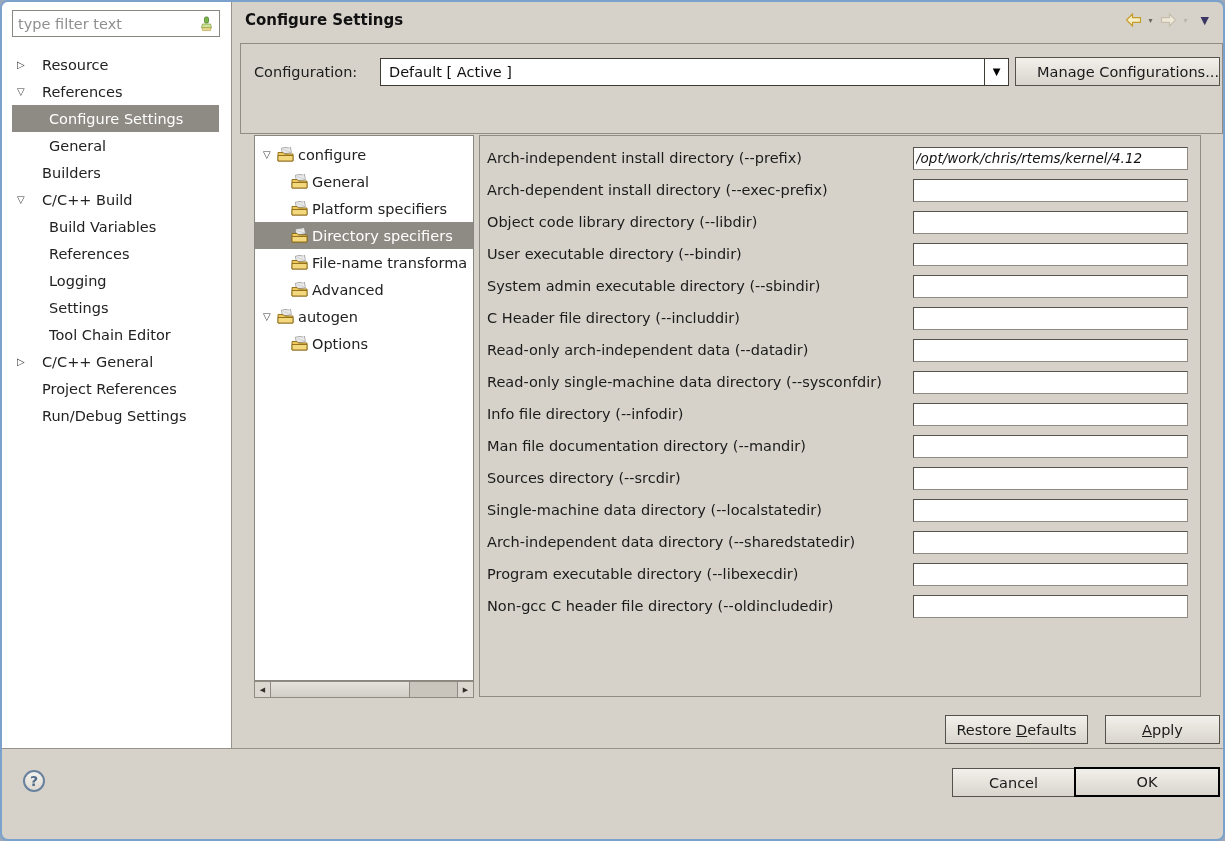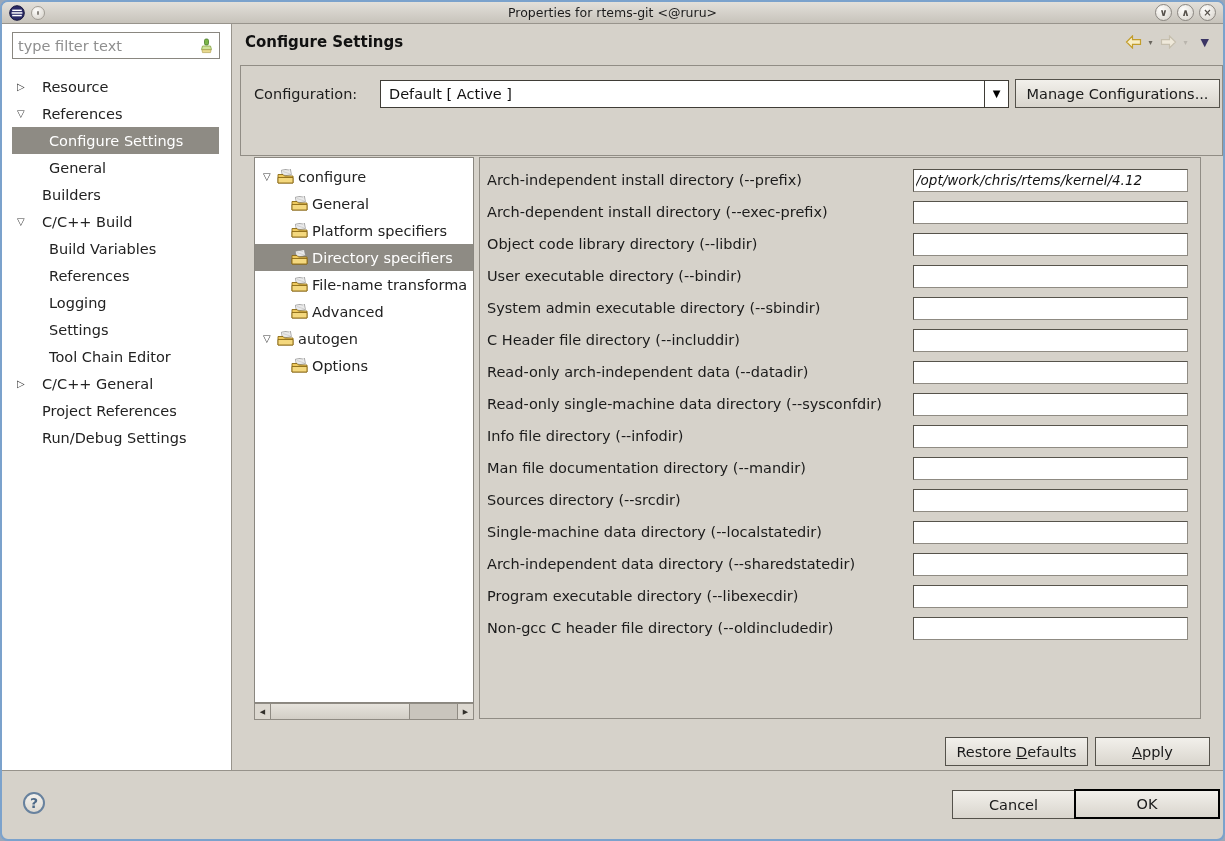--- a/index.html
+++ b/index.html
@@ -74,21 +74,21 @@
   .combo-arrow{
     width:24px; height:100%; border-left:1px solid #3f3c36; display:flex;
     align-items:center; justify-content:center; font-size:10px; color:#000;
     flex:none; cursor:default;
   }
   .btn{
     background:linear-gradient(#f2f0eb,#d9d5cd); border:1px solid #55524b;
     font-family:"DejaVu Sans",sans-serif; font-size:14.5px; color:#1a1a1a;
     cursor:default;
   }
-  .manage-btn{ width:205px; height:29px; margin-left:6px; }
+  .manage-btn{ width:205px; height:29px; margin-left:6px;text-align:right; }
   .accel{ text-decoration:underline; }
   
   .opt-tree{
     position:absolute; left:22px; top:133px; width:220px; height:546px;
     background:#fff; border:1px solid #8a8780; overflow:hidden;
     font-size:14.5px; color:#222; padding-top:5px;
   }
   .opt-row{ height:27px; display:flex; align-items:center; white-space:nowrap; cursor:default; }
   .opt-row .twisty{ width:14px; padding-left:0; margin-left:8px; }
   .opt-row.lvl1{ padding-left:36px; }
@@ -118,57 +118,40 @@
   .form-row{ height:32px; display:flex; align-items:center; }
   .form-row label{ flex:1; font-size:14.5px; color:#1b1b1b; padding-left:7px; white-space:nowrap; overflow:hidden; }
   .form-row input{
     width:275px; height:23px; margin-right:12px; flex:none;
     border:1px solid #56534b; border-bottom-color:#8f8b83; border-right-color:#8f8b83;
     background:#fff; font-family:"DejaVu Sans",sans-serif; font-size:13.5px;
     color:#111; padding:0 2px; outline:none;font-style:italic;
   }
   .rd-apply{ position:absolute; top:713px; height:29px; }
   .restore-btn{ right:135px; width:143px; }
-  .apply-btn{ right:13px; width:115px; }
+  .apply-btn{ right:3px; width:115px; }
   
   .footer{
     flex:1; border-top:1px solid #97938b; position:relative;
   }
   .help-btn{
     position:absolute; left:21px; top:21px; width:22px; height:22px;
     border-radius:50%; border:2px solid #68829e; color:#4e6a88;
     font-size:14px; font-weight:bold; display:flex; align-items:center;
     justify-content:center; background:linear-gradient(#f4f2ee,#dedad2);
     cursor:default;
   }
   .cancel-btn{ position:absolute; right:148px; top:19px; width:123px; height:29px; }
   .ok-btn{ position:absolute; right:3px; top:18px; width:146px; height:30px; border:2px solid #000; }
 </style>
 </head>
 <body>
 
 <div class="window">
 
-  <div class="titlebar">
-    <svg class="app-icon" viewBox="0 0 16 16">
-      <circle cx="8" cy="8" r="7.3" fill="#2a2a66" stroke="#16163c" stroke-width="1"></circle>
-      <rect x="3.2" y="4.6" width="9.6" height="1.5" fill="#fff"></rect>
-      <rect x="2.6" y="7.2" width="10.8" height="1.5" fill="#fff"></rect>
-      <rect x="3.2" y="9.8" width="9.6" height="1.5" fill="#fff"></rect>
-    </svg>
-    <div class="pin-btn">
-        <div class="pin-dot"></div>
-      </div>
-    <div class="titlebar-title">Properties for rtems-git  &lt;@ruru&gt;</div>
-    <div class="win-controls">
-      <div class="win-btn">∨</div>
-      <div class="win-btn">∧</div>
-      <div class="win-btn">×</div>
-    </div>
-  </div>
 
   <div class="body">
 
     <div class="sidebar">
       <div class="filter-wrap">
         <div class="filter-box">
           <input type="text" placeholder="type filter text" style="">
           <svg width="15" height="16" viewBox="0 0 14 16">
             <rect x="5" y="1" width="4" height="6" rx="1.5" fill="#7ab648" stroke="#4a7a28" stroke-width="0.8"></rect>
             <path d="M3 8 L11 8 L12 11.5 L2 11.5 Z" fill="#cfe39a" stroke="#85a546" stroke-width="0.8"></path>

